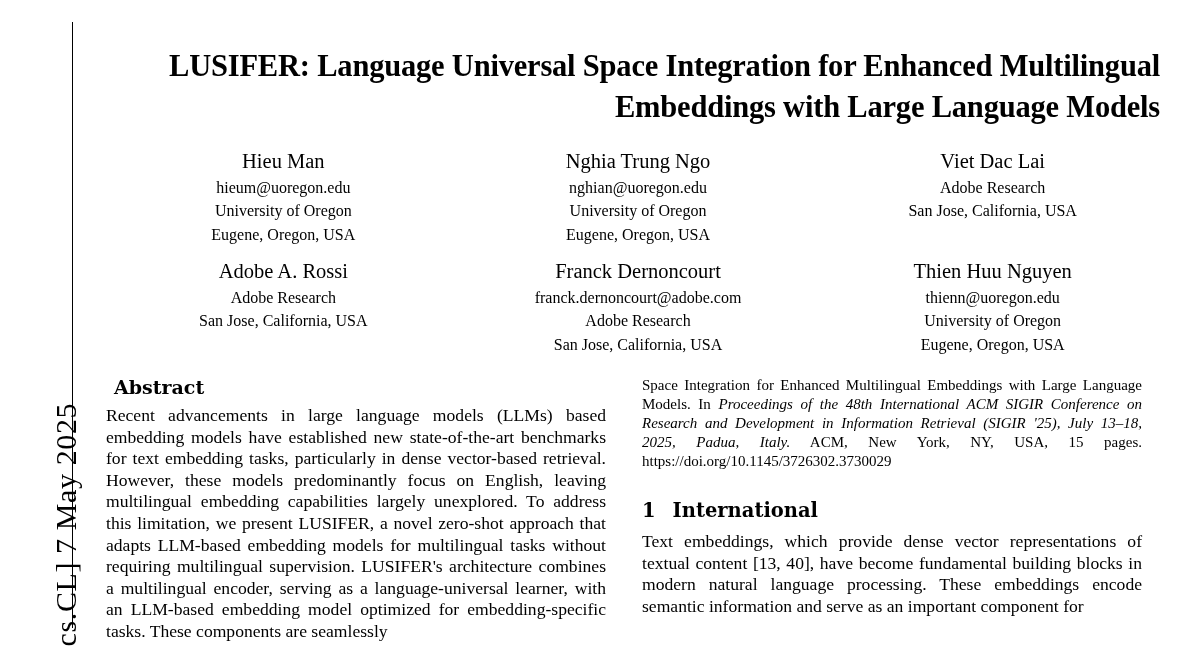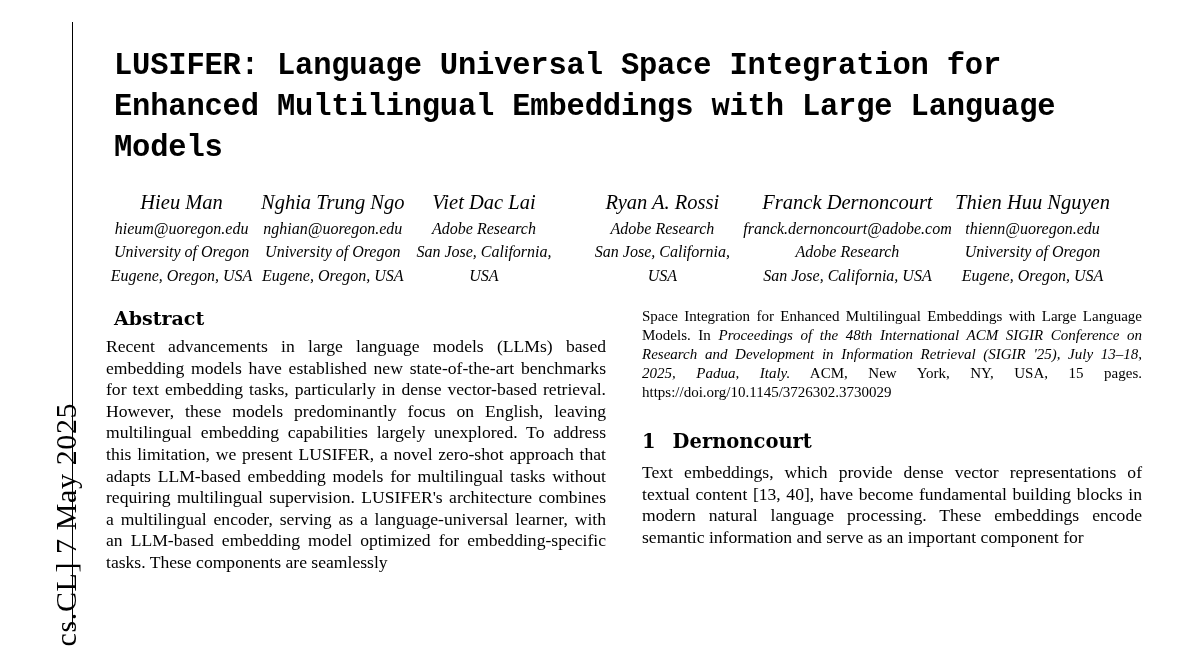--- a/index.html
+++ b/index.html
@@ -50,35 +50,34 @@
     position: absolute;
     left: 96px;
     top: 0;
     width: 1104px;
     height: 648px;
   }
 
   .title {
     margin: 46px 0 0 0;
     padding: 0 40px 0 18px;
-    text-align: left;
-    font-family: Liberation Mono, monospace;
+    text-align: right;
+    font-family: Liberation Serif, serif;
     font-weight: bold;
     font-size: 30.5px;
     line-height: 41px;
     letter-spacing: -0.2px;
   }
 
   .authors {
     margin-top: 22px;
     padding: 0 30px 0 10px;
     display: flex;
-    flex-direction: row;
-    gap: 22px;
-    font-style: italic;
+    flex-direction: column;
+    gap: 14px;
   }
   .author-row {
     display: flex;
     flex-direction: row;
     justify-content: space-between;
   }
   .author {
     flex: 1 1 0;
     text-align: center;
     line-height: 23.5px;
@@ -160,21 +159,21 @@
       </div>
       <div class="author">
         <div class="name">Viet Dac Lai</div>
         <div class="line">Adobe Research</div>
         <div class="line">San Jose, California, USA</div>
       </div>
     </div>
 
     <div class="author-row">
       <div class="author">
-        <div class="name">Ryan A. Rossi</div>
+        <div class="name">Adobe A. Rossi</div>
         <div class="line">Adobe Research</div>
         <div class="line">San Jose, California, USA</div>
       </div>
       <div class="author">
         <div class="name">Franck Dernoncourt</div>
         <div class="line">franck.dernoncourt@adobe.com</div>
         <div class="line">Adobe Research</div>
         <div class="line">San Jose, California, USA</div>
       </div>
       <div class="author">
@@ -194,19 +193,19 @@
       <div class="body-text">Recent advancements in large language models (LLMs) based embedding models have established new state-of-the-art benchmarks for text embedding tasks, particularly in dense vector-based retrieval. However, these models predominantly focus on English, leaving multilingual embedding capabilities largely unexplored. To address this limitation, we present LUSIFER, a novel zero-shot approach that adapts LLM-based embedding models for multilingual tasks without requiring multilingual supervision. LUSIFER's architecture combines a multilingual encoder, serving as a language-universal learner, with an LLM-based embedding model optimized for embedding-specific tasks. These components are seamlessly</div>
     </div>
 
     <div class="col">
       <div class="ref-text">
         <span>Space Integration for Enhanced Multilingual Embeddings with Large Language Models. In </span><i>Proceedings of the 48th International ACM SIGIR Conference on Research and Development in Information Retrieval (SIGIR '25), July 13–18, 2025, Padua, Italy.</i><span> ACM, New York, NY, USA, 15 pages. https://doi.org/10.1145/3726302.3730029</span>
       </div>
       <div class="spacer-28"></div>
       <div class="numbered-head">
         <span>1</span>
-        <span>Dernoncourt</span>
+        <span>International</span>
       </div>
       <div class="body-text">Text embeddings, which provide dense vector representations of textual content [13, 40], have become fundamental building blocks in modern natural language processing. These embeddings encode semantic information and serve as an important component for</div>
     </div>
 
   </div>
 </div>
 
 </body></html>

